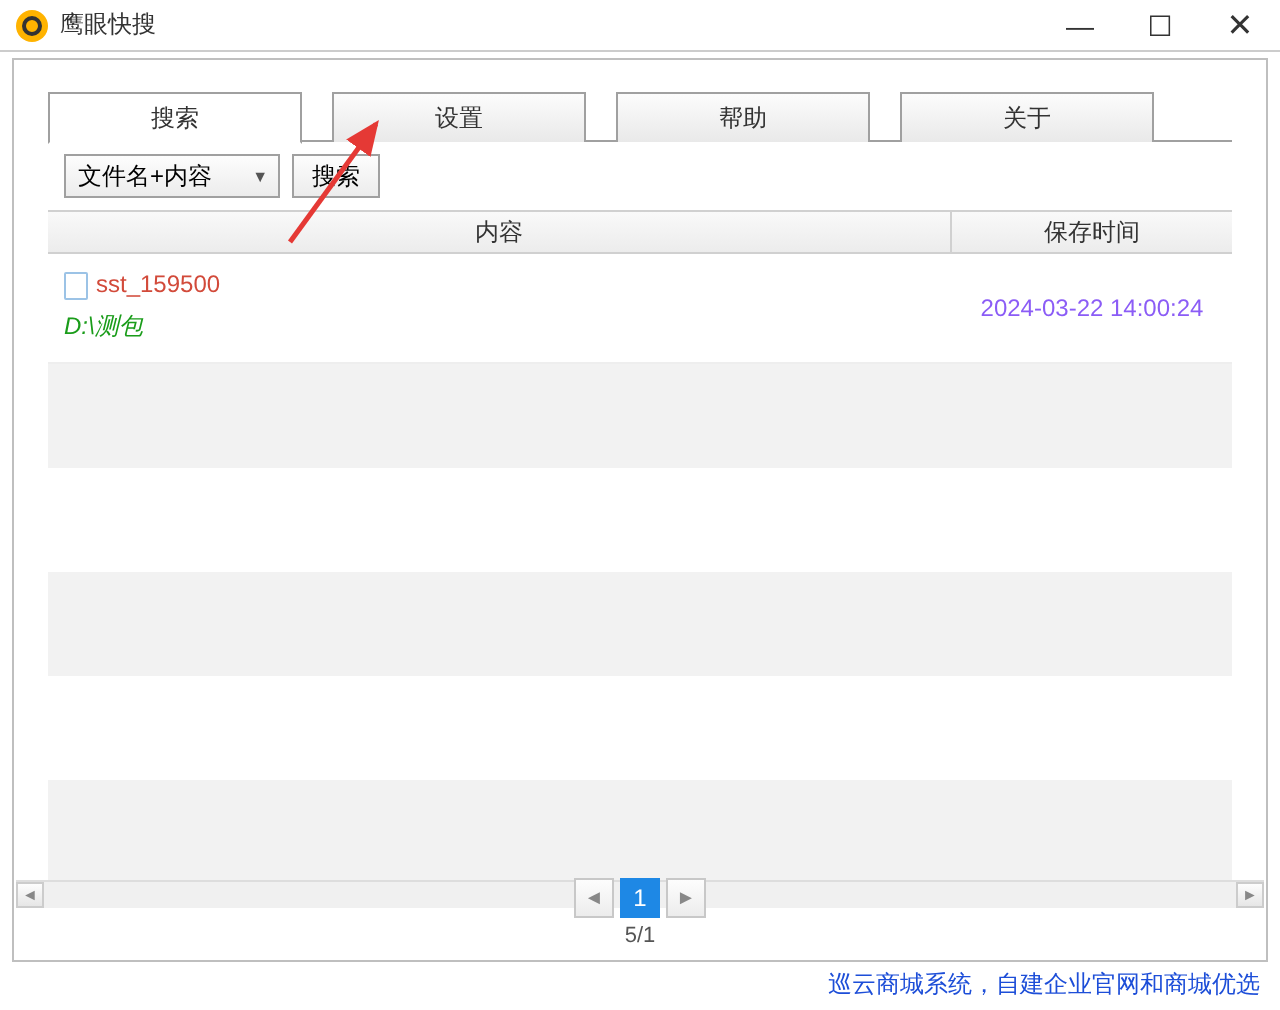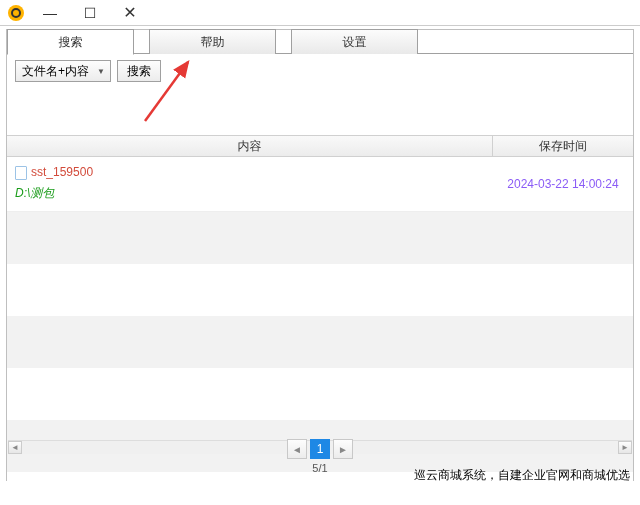--- a/index.html
+++ b/index.html
@@ -5,78 +5,80 @@
 * { margin: 0; padding: 0; box-sizing: border-box; font-family: "Microsoft YaHei", SimSun, sans-serif; }
 body { background: #fff; width: 640px; height: 505px; overflow: hidden; position: relative; }
 
 .titlebar { height: 26px; display: flex; align-items: center; border-bottom: 1px solid #ccc; background: #fff; }
 .titlebar .app-icon { width: 16px; height: 16px; margin: 0 6px 0 8px; border-radius: 50%; background: #ffb300; display: flex; align-items: center; justify-content: center; }
 .titlebar .app-icon::after { content: ""; width: 6px; height: 6px; border: 2px solid #333; border-radius: 50%; }
 .titlebar .title { font-size: 12px; color: #333; flex: 1; }
 .winbtn { width: 40px; height: 26px; display: flex; align-items: center; justify-content: center; font-size: 14px; color: #333; }
 .winbtn.close { font-size: 16px; }
 
-.fieldset { border: 1px solid #bfbfbf; margin: 3px 6px 0 6px; padding: 0; position: relative; height: 452px; background: #fff; }
+.fieldset { border: 1px solid #bfbfbf; margin: 3px 6px 0 6px; padding: 17px; position: relative; height: 452px; background: #fff; }
 
 .tabs { display: flex; height: 25px; margin-top: -1px; }
 .tab { width: 127px; border: 1px solid #a0a0a0; border-bottom: none; background: linear-gradient(#fcfcfc,#e9e9e9); font-size: 12px; display: flex; align-items: center; justify-content: center; margin-right: 15px; color: #333; }
 .tab.active { background: #fff; border-bottom: 1px solid #fff; margin-bottom: -1px; }
 .tabs-bottom-border { border-top: 1px solid #a0a0a0; margin-top: -1px; }
 
 .search-row { display: flex; align-items: center; padding: 6px 8px; gap: 6px; }
-.dropdown { height: 22px; width: 96px; border: 1px solid #a0a0a0; background: linear-gradient(#fdfdfd,#ececec); font-size: 12px; display: flex; align-items: center; justify-content: space-between; padding: 0 5px 0 6px; }
+.dropdown { height: 22px; width: 108px; border: 1px solid #a0a0a0; background: linear-gradient(#fdfdfd,#ececec); font-size: 12px; display: flex; align-items: center; justify-content: space-between; padding: 0 5px 0 6px; }
 .dropdown .arrow { font-size: 8px; color: #555; }
 .search-input { flex: 1; height: 22px; border: 1px solid #a0a0a0; font-size: 12px; padding: 0 6px; outline: none; }
 .search-btn { height: 22px; width: 44px; border: 1px solid #a0a0a0; background: linear-gradient(#fdfdfd,#ececec); font-size: 12px; }
 
-.table-header { display: flex; height: 22px; background: linear-gradient(#f9f9f9,#ececec); border-top: 1px solid #d0d0d0; border-bottom: 1px solid #d0d0d0; margin-top: 47px; }
+.table-header { display: flex; height: 22px; background: linear-gradient(#f9f9f9,#ececec); border-top: 1px solid #d0d0d0; border-bottom: 1px solid #d0d0d0; }
 .th { font-size: 12px; color: #333; display: flex; align-items: center; justify-content: center; border-right: 1px solid #d0d0d0; }
 .th.content { flex: 1; }
 .th.time { width: 140px; border-right: none; }
 
 .table-body { overflow: auto; height: 340px; background: #fff; }
 .row { display: flex; border-bottom: 1px solid #eee; }
 .cell-content { flex: 1; padding: 6px 8px 8px 8px; font-size: 12px; line-height: 1.6; }
 .cell-time { width: 140px; display: flex; align-items: center; justify-content: center; font-size: 12px; color: #8b5cf6; }
 .file-line { display: flex; align-items: center; gap: 4px; color: #d24a3a; }
 .file-icon { width: 12px; height: 14px; border: 1px solid #9cc3e6; border-radius: 1px; background: #fff; position: relative; }
 .path-line { color: #1a9c1a; margin-top: 2px; font-style: italic; }
 .stripe { background: #f2f2f2; height: 52px; }
 
 .pager { position: absolute; bottom: 6px; left: 0; right: 0; text-align: center; }
 .pager-btns { display: inline-flex; align-items: center; gap: 3px; }
 .pbtn { width: 20px; height: 20px; border: 1px solid #c8c8c8; background: linear-gradient(#fdfdfd,#ececec); font-size: 10px; color: #888; display: flex; align-items: center; justify-content: center; }
 .pbtn.current { background: #1e88e5; color: #fff; border-color: #1e88e5; font-size: 12px; }
 .page-info { font-size: 11px; color: #555; margin-top: 3px; }
 
-.footer-link { position: absolute; right: 10px; bottom: 21px; font-size: 12px; color: #000000; }
+.footer-link { position: absolute; right: 10px; bottom: 4px; font-size: 12px; color: #1d4ed8; }
 
 .arrow-annot { position: absolute; left: 140px; top: 56px; pointer-events: none; }
 .arrow-annot svg { overflow: visible; }
 
 .hscroll { position: absolute; left: 1px; right: 1px; bottom: 26px; height: 14px; background: #f0f0f0; border-top: 1px solid #ddd; display: flex; }
 .hscroll .btn { width: 14px; background: linear-gradient(#fdfdfd,#e6e6e6); border: 1px solid #ccc; font-size: 8px; color: #888; display: flex; align-items: center; justify-content: center; }
 .hscroll .track { flex: 1; }
 </style>
 </head>
 <body>
 
 <div class="titlebar">
   <span class="app-icon"></span>
+  <span class="title">鹰眼快搜</span>
   <div class="winbtn">—</div>
   <div class="winbtn">☐</div>
   <div class="winbtn close">✕</div>
 </div>
 
 <div class="fieldset">
 
   <div class="tabs">
     <div class="tab active">搜索</div>
+    <div class="tab">设置</div>
     <div class="tab">帮助</div>
-    <div class="tab">设置</div>
+    <div class="tab">关于</div>
   </div>
   <div class="tabs-bottom-border"></div>
 
   <div class="search-row">
     <div class="dropdown">
       <span>文件名+内容</span>
       <span class="arrow">▼</span>
     </div>
     <button class="search-btn">搜索</button>
   </div>

